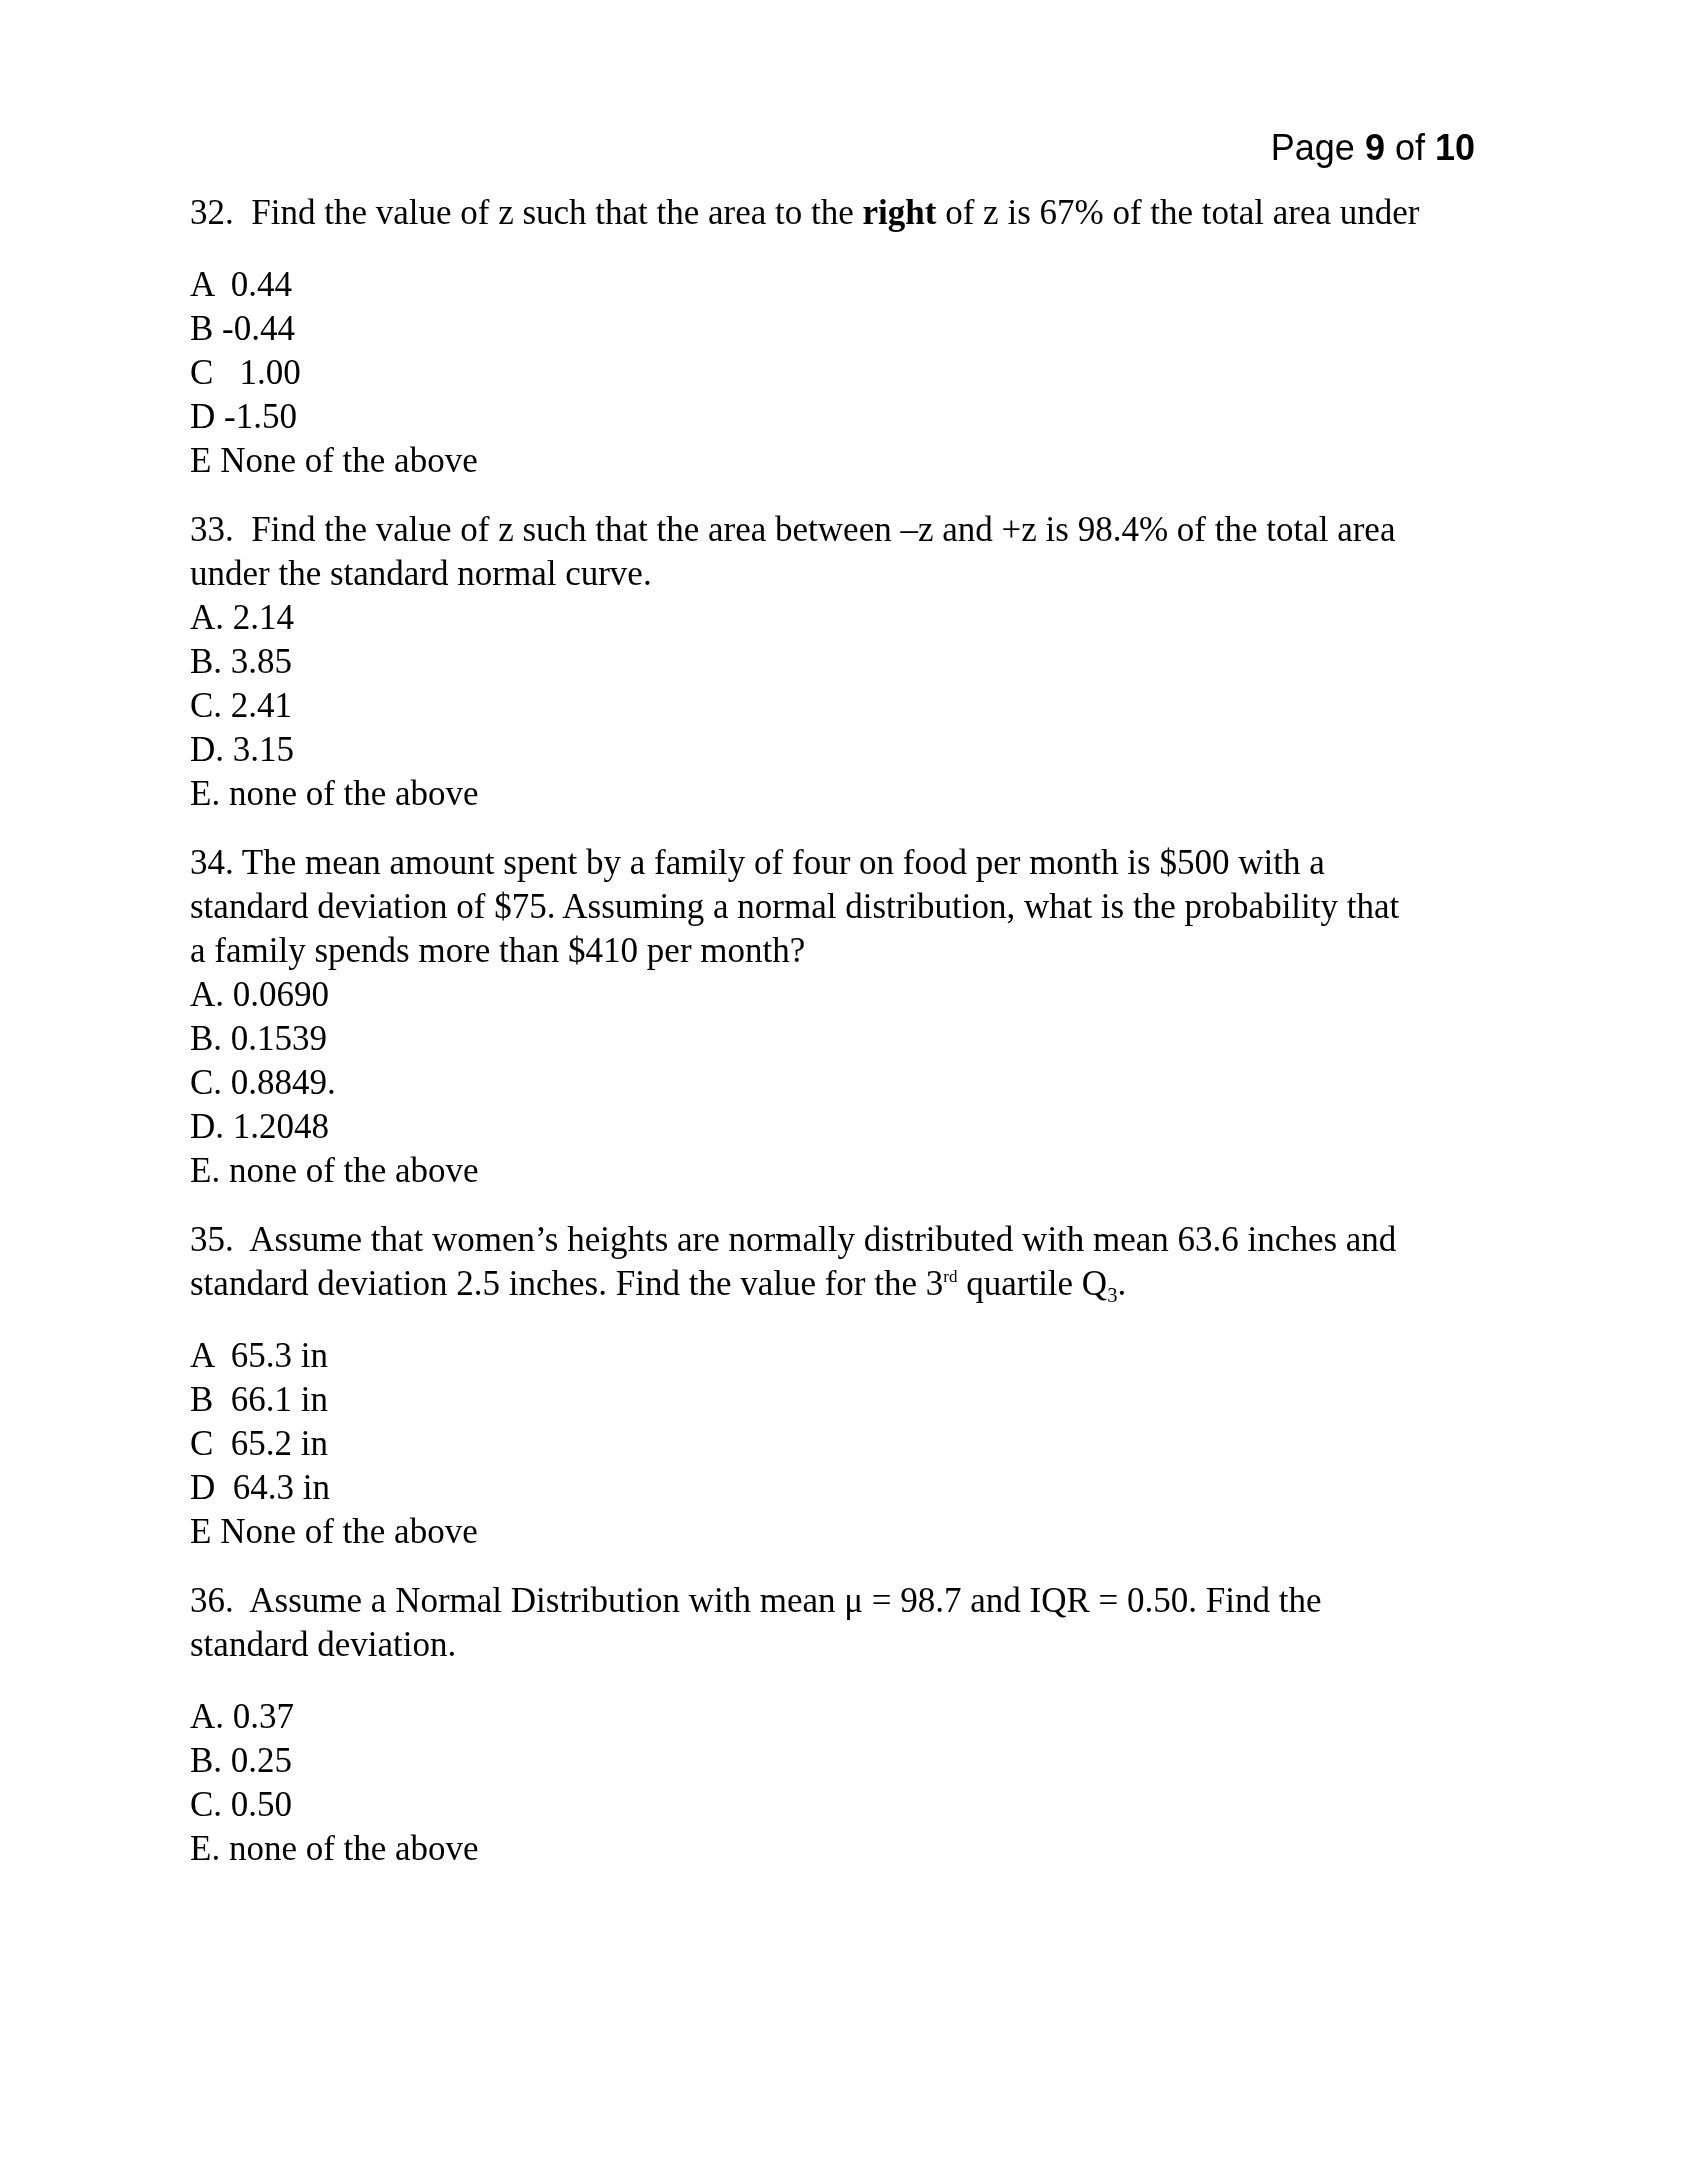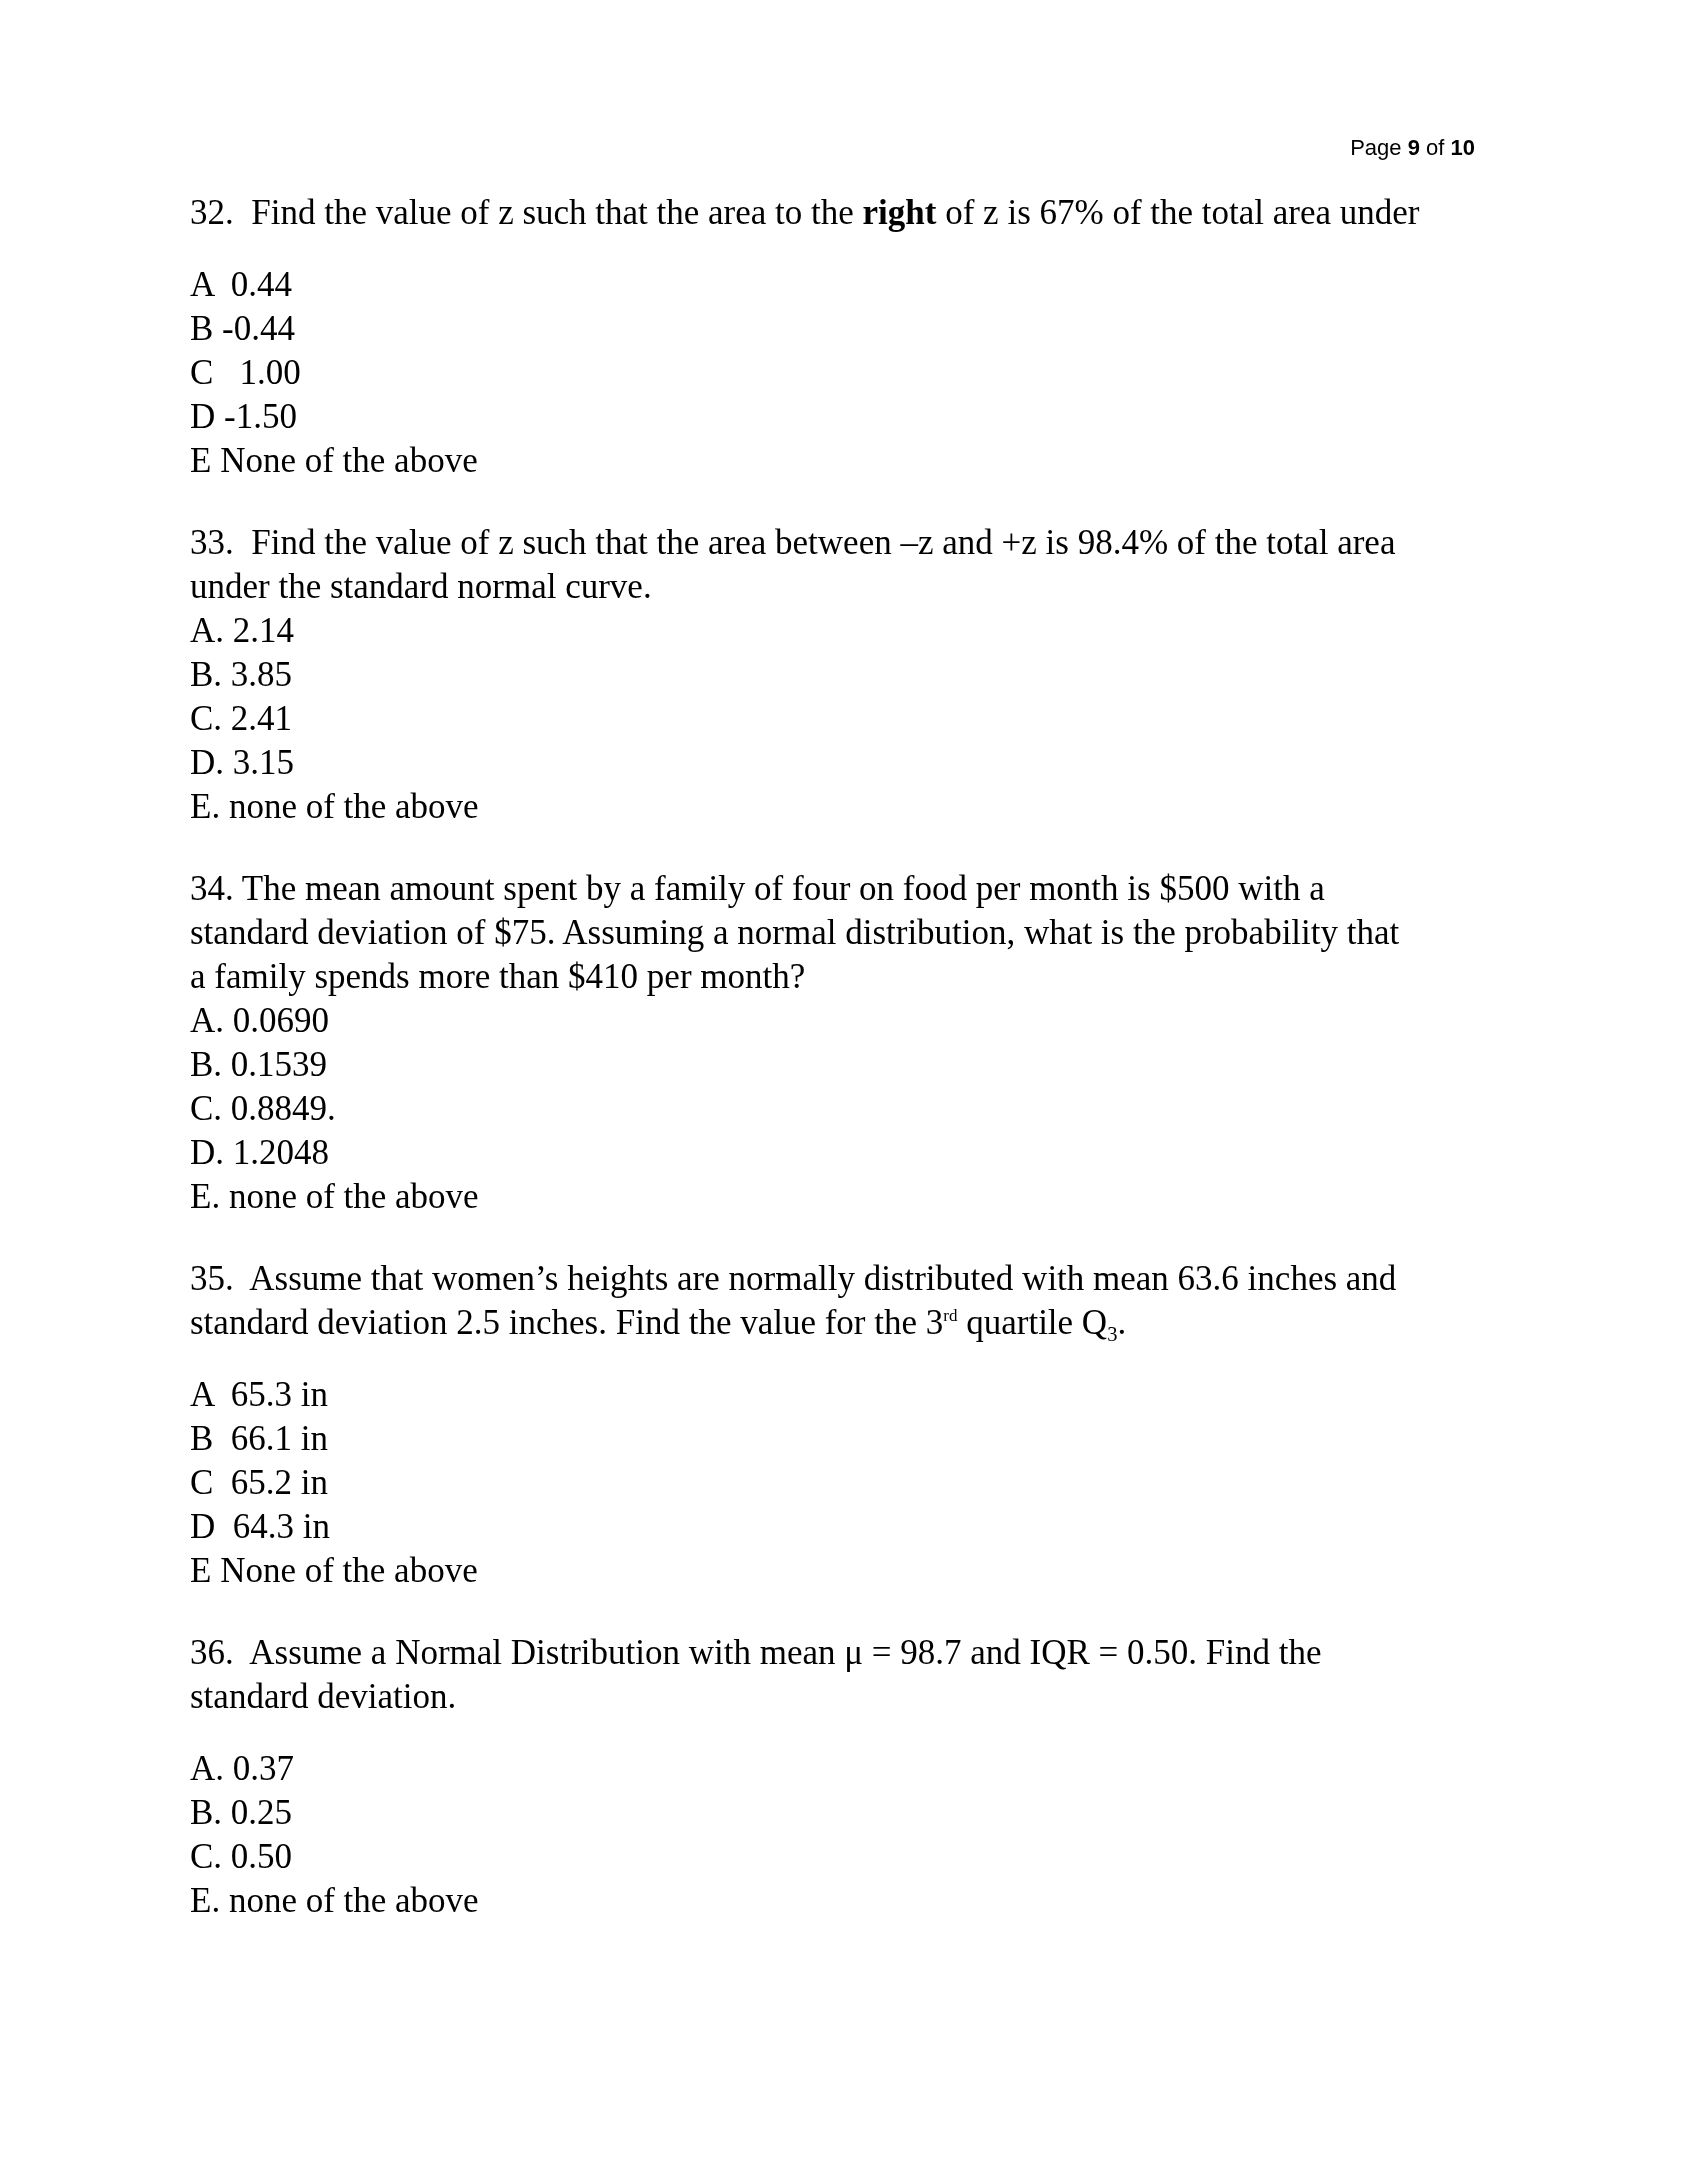--- a/index.html
+++ b/index.html
@@ -13,33 +13,33 @@
     height: 2183px;
     color: #000000;
     font-family: "Liberation Serif", serif;
     overflow: hidden;
   }
   .page-header {
     position: absolute;
     top: 103px;
     right: 212px;
     font-family: "Liberation Sans", sans-serif;
-    font-size: 22px;
+    font-size: 36px;
     line-height: 30px;
     white-space: pre;
     color: #000000;
   }
   .page-header .bold { font-weight: bold; }
   .content {
     position: absolute;
     left: 190px;
     top: 191px;
     width: 1403px;
   }
-  .question + .question { margin-top: 38px; }
+  .question + .question { margin-top: 25px; }
   .line {
     font-size: 35px;
     height: 44px;
     line-height: 44px;
     white-space: pre;
   }
   .bold { font-weight: bold; }
   .options.gap { margin-top: 28px; }
   sup.seg {
     font-size: 17px;

